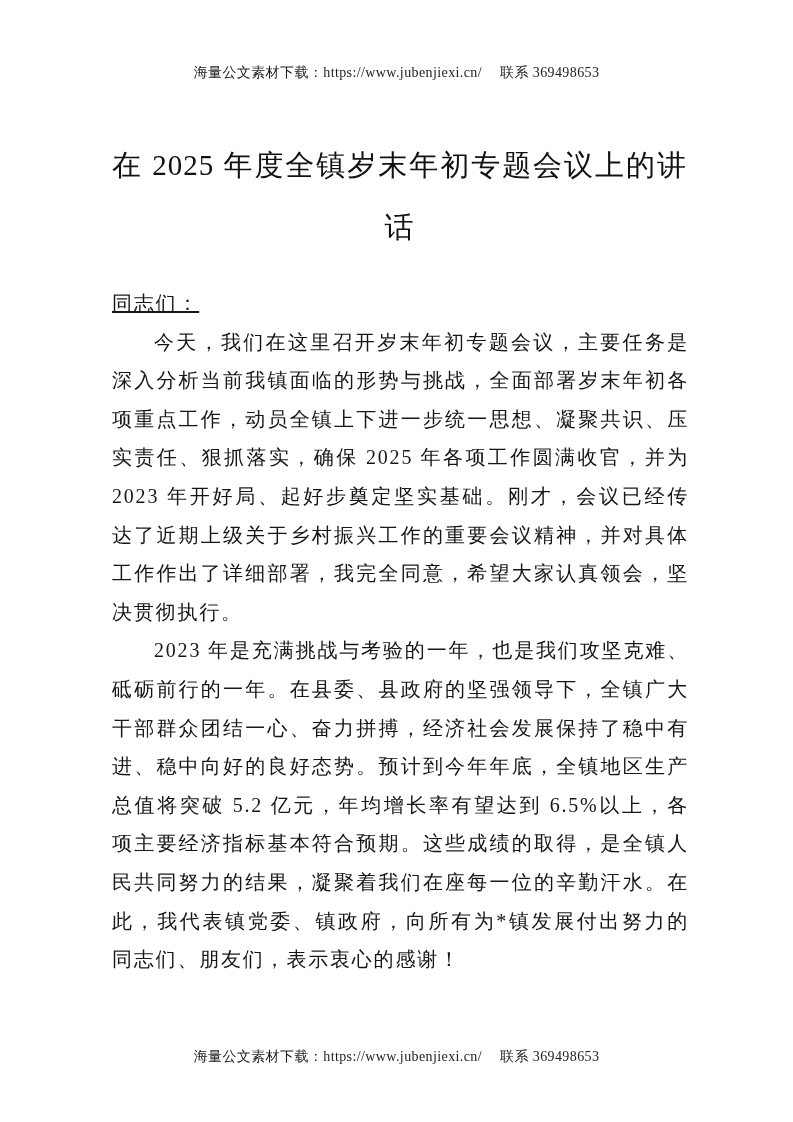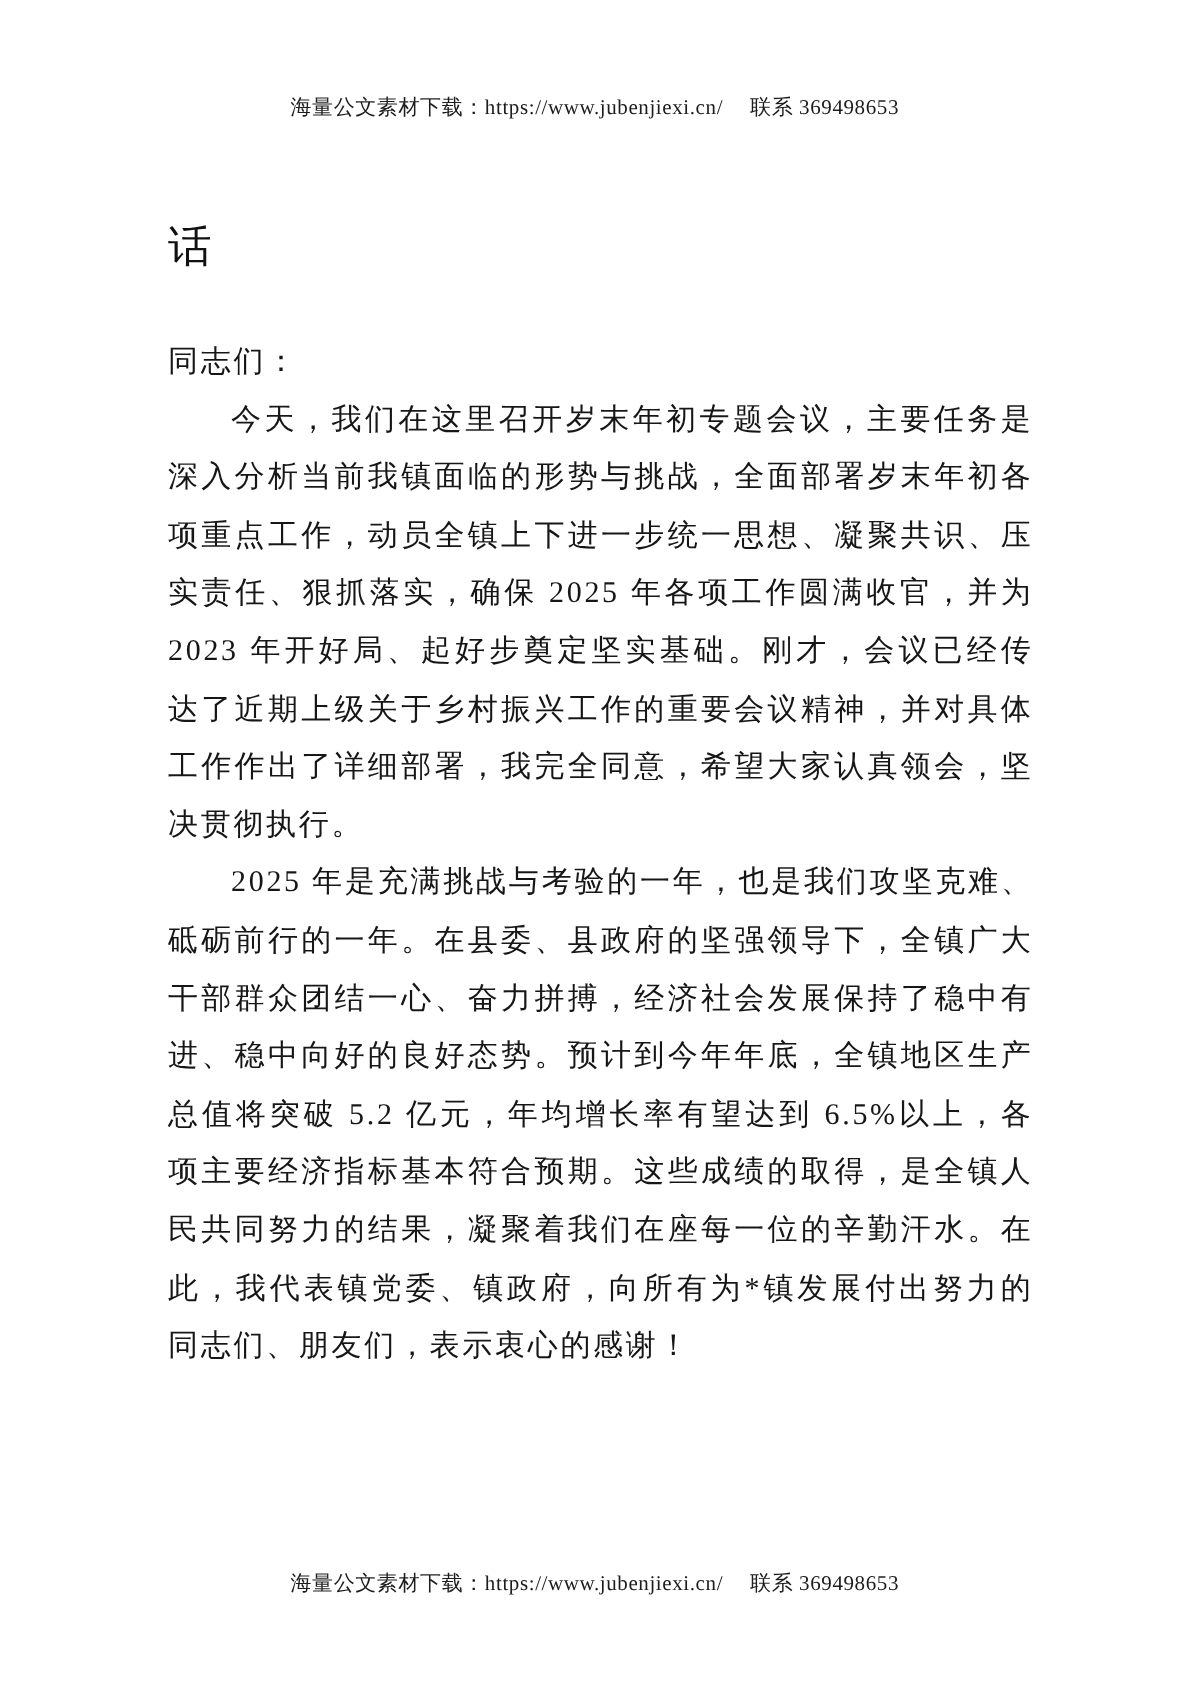--- a/index.html
+++ b/index.html
@@ -45,44 +45,46 @@
   }
   .doc-body {
     margin: 26px 104px 0 112px;
     font-size: 20px;
     line-height: 38.6px;
     color: #161616;
   }
   .salutation {
     text-align: left;
     letter-spacing: 1.8px;
+    text-decoration: underline;
   }
   .para {
     text-align: justify;
     text-justify: inter-character;
     text-indent: 2.1em;
     letter-spacing: 1.8px;
   }
 </style>
 </head>
 <body>
 
 <div class="page">
 
   <div class="pg-header">
     <span class="hdr-part">海量公文素材下载：</span><span class="hdr-part">https://www.jubenjiexi.cn/</span><span class="hdr-part hdr-contact">联系 369498653</span>
   </div>
 
   <h1 class="doc-title">
+    <span class="title-line">在 2025 年度全镇岁末年初专题会议上的讲</span>
     <span class="title-line">话</span>
   </h1>
 
   <div class="doc-body">
     <p class="salutation">同志们：</p>
     <p class="para">今天，我们在这里召开岁末年初专题会议，主要任务是深入分析当前我镇面临的形势与挑战，全面部署岁末年初各项重点工作，动员全镇上下进一步统一思想、凝聚共识、压实责任、狠抓落实，确保 2025 年各项工作圆满收官，并为 2023 年开好局、起好步奠定坚实基础。刚才，会议已经传达了近期上级关于乡村振兴工作的重要会议精神，并对具体工作作出了详细部署，我完全同意，希望大家认真领会，坚决贯彻执行。</p>
-    <p class="para">2025 年是充满挑战与考验的一年，也是我们攻坚克难、砥砺前行的一年。在县委、县政府的坚强领导下，全镇广大干部群众团结一心、奋力拼搏，经济社会发展保持了稳中有进、稳中向好的良好态势。预计到今年年底，全镇地区生产总值将突破 5.2 亿元，年均增长率有望达到 6.5%以上，各项主要经济指标基本符合预期。这些成绩的取得，是全镇人民共同努力的结果，凝聚着我们在座每一位的辛勤汗水。在此，我代表镇党委、镇政府，向所有为*镇发展付出努力的同志们、朋友们，表示衷心的感谢！</p>
+    <p class="para">2023 年是充满挑战与考验的一年，也是我们攻坚克难、砥砺前行的一年。在县委、县政府的坚强领导下，全镇广大干部群众团结一心、奋力拼搏，经济社会发展保持了稳中有进、稳中向好的良好态势。预计到今年年底，全镇地区生产总值将突破 5.2 亿元，年均增长率有望达到 6.5%以上，各项主要经济指标基本符合预期。这些成绩的取得，是全镇人民共同努力的结果，凝聚着我们在座每一位的辛勤汗水。在此，我代表镇党委、镇政府，向所有为*镇发展付出努力的同志们、朋友们，表示衷心的感谢！</p>
   </div>
 
   <div class="pg-footer">
     <span class="hdr-part">海量公文素材下载：</span><span class="hdr-part">https://www.jubenjiexi.cn/</span><span class="hdr-part hdr-contact">联系 369498653</span>
   </div>
 
 </div>
 
 </body></html>

